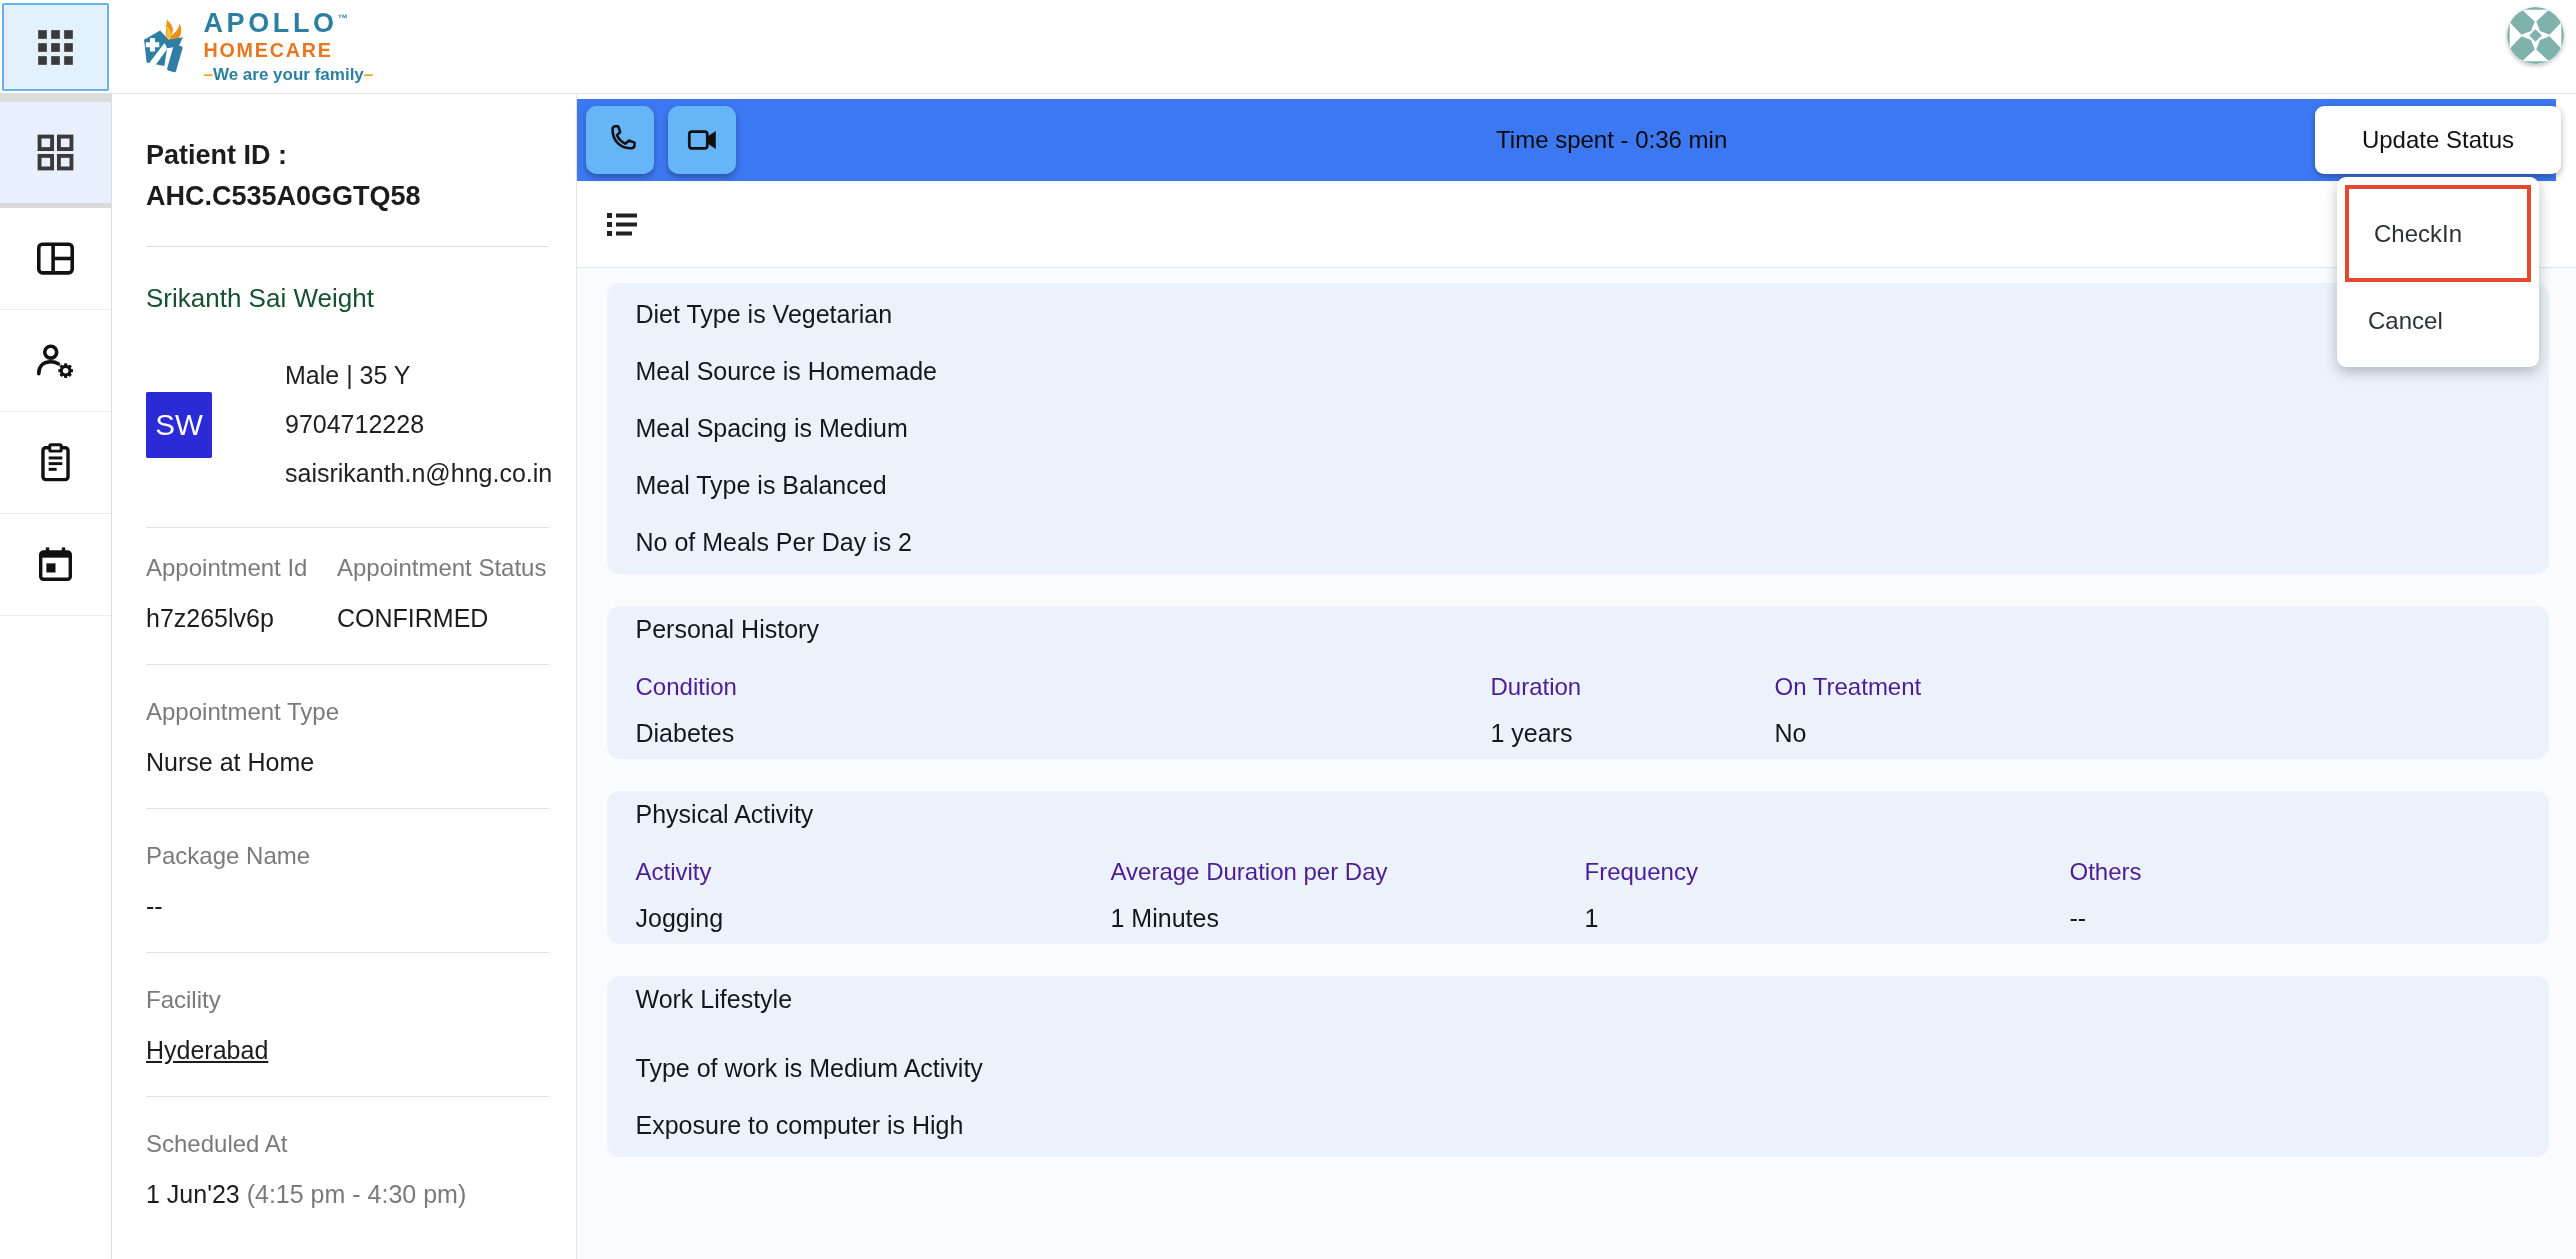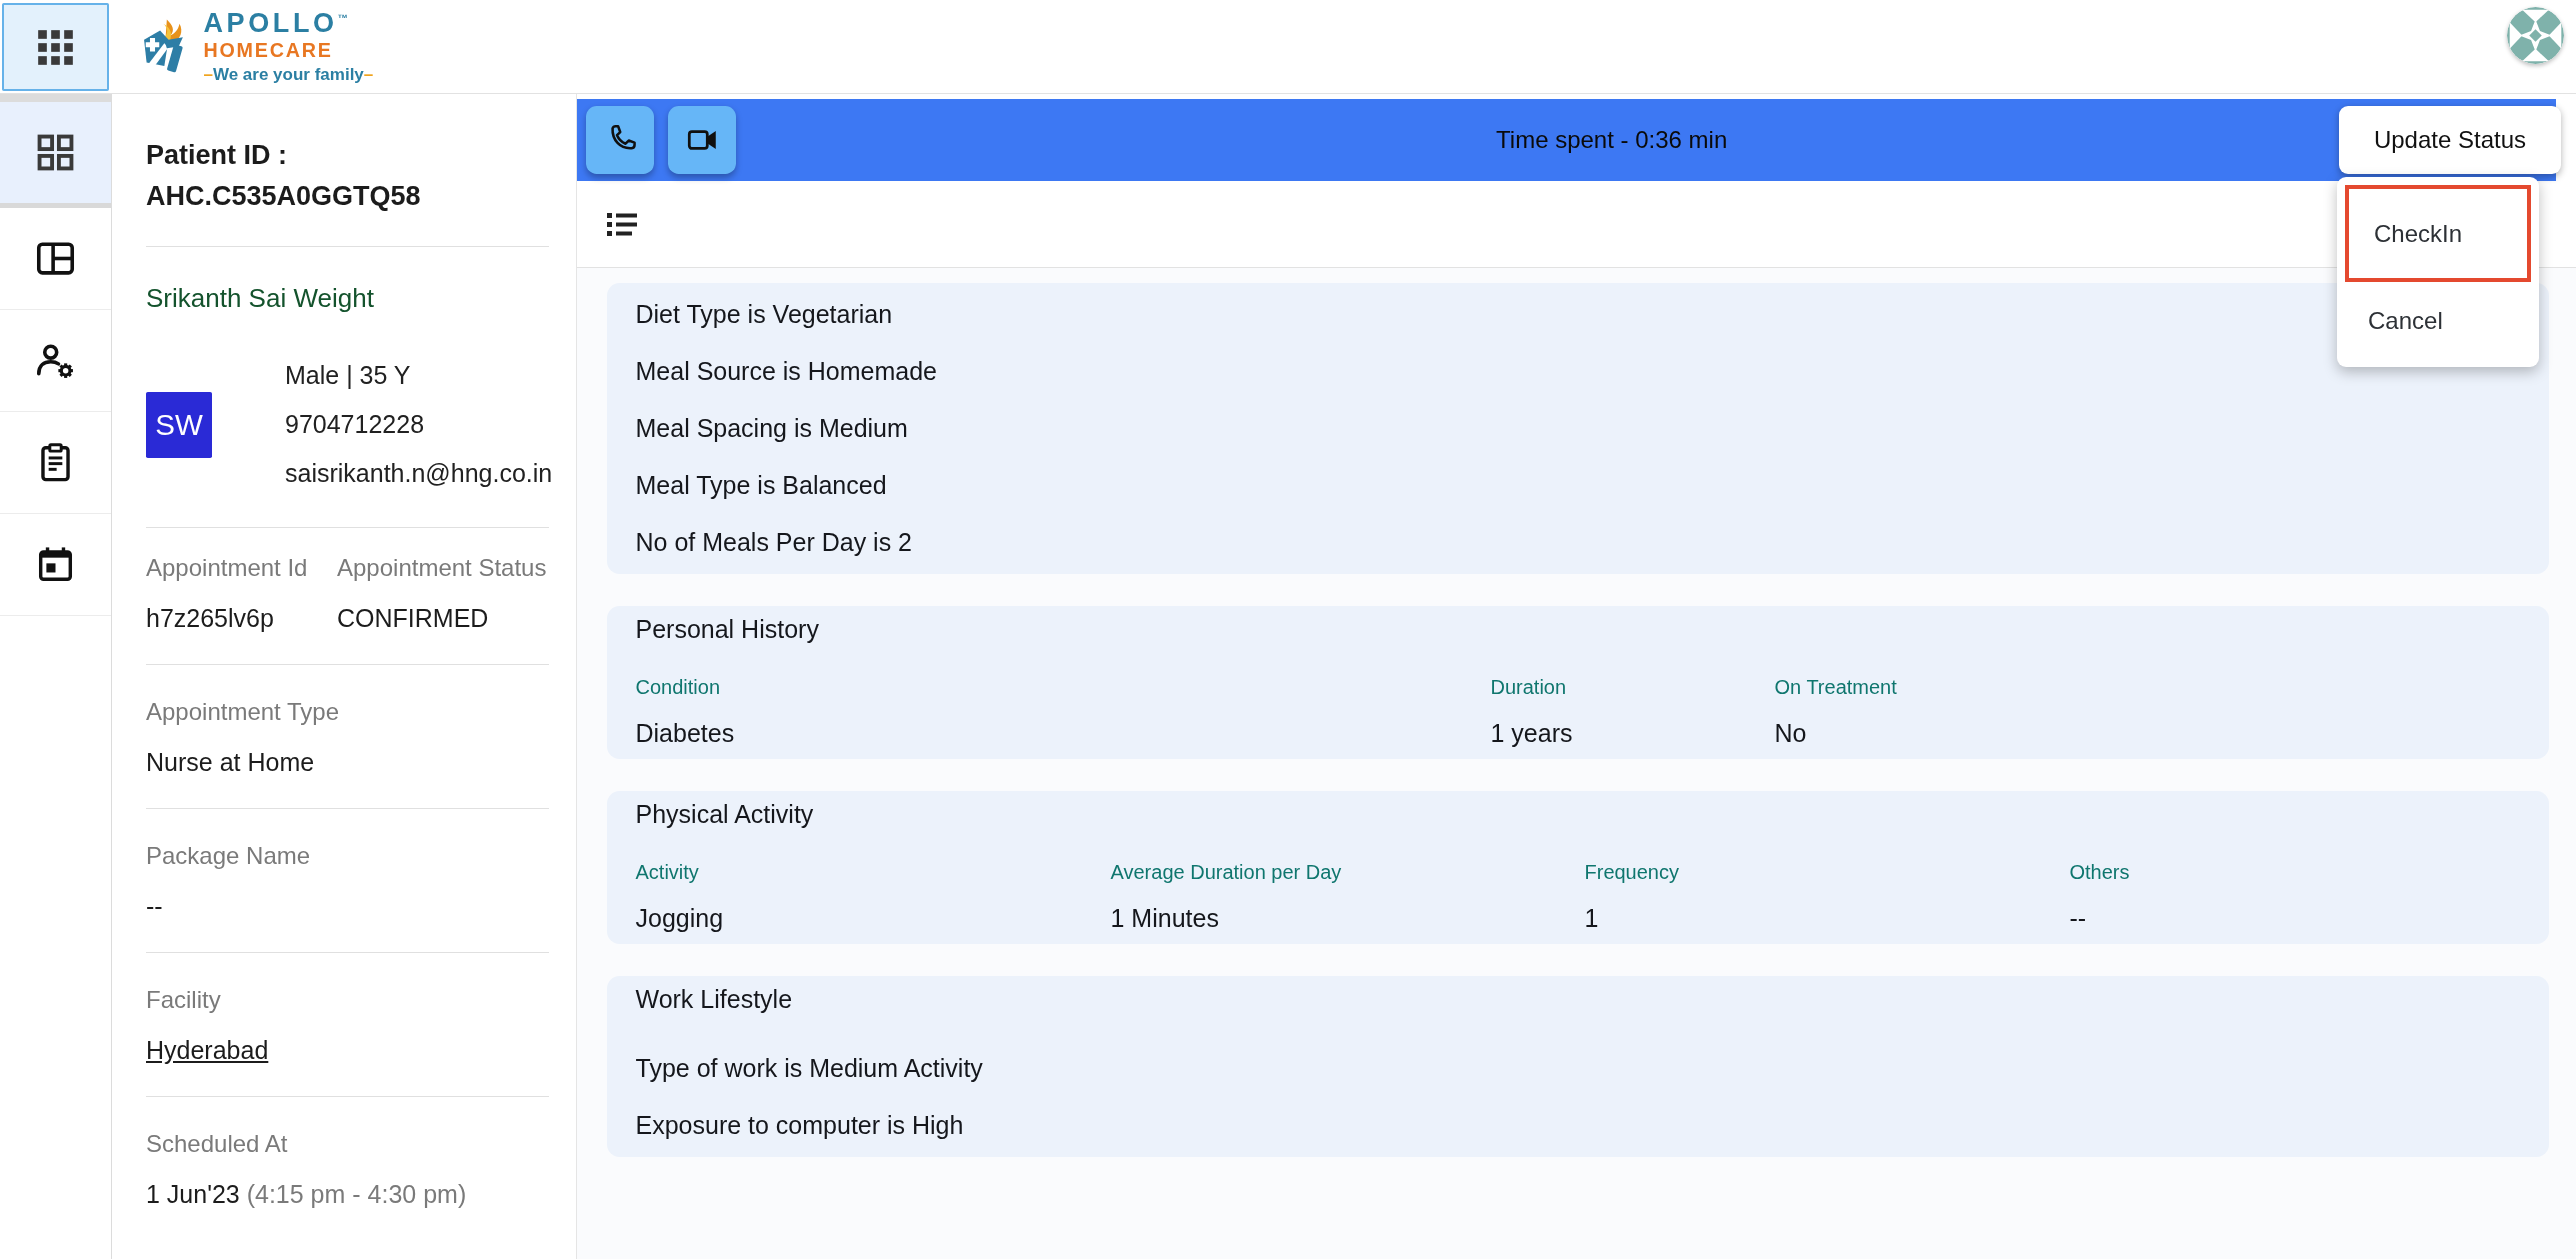--- a/index.html
+++ b/index.html
@@ -55,25 +55,25 @@
   .timespent{position:absolute;left:calc(50% + 45px);transform:translateX(-50%);font-size:24px;color:#0a0a0a;}
   .listrow{height:86px;background:#fff;border-bottom:0.9px solid #e2e2e2;display:flex;align-items:center;
            padding-left:27px;flex:none;}
   .listbtn{background:none;border:none;padding:0;cursor:pointer;display:flex;}
   .content{flex:1;background:#fafbfd;padding:14.3px 27px 0 29.5px;}
   .card{background:#ecf2fb;border-radius:12.5px;padding:3px 29px;margin-bottom:32px;}
   .card p{margin:0;font-size:25px;color:#15171c;line-height:57px;height:57px;}
   .card-title{font-size:25px;color:#15171c;line-height:41px;margin-bottom:19.7px;}
   .cols-ph{display:grid;grid-template-columns:855px 284px 1fr;}
   .cols-pa{display:grid;grid-template-columns:475px 474px 485px 1fr;}
-  .collabel{font-size:20px;color:#0f766e;line-height:36px;}
+  .collabel{font-size:24px;color:#4c1d95;line-height:36px;}
   .colvalue{font-size:25px;color:#15171c;line-height:45px;margin-top:5.4px;}
 
   
-  .update-btn{position:absolute;top:106px;right:15px;width:222px;height:68px;background:#fff;border:none;border-radius:9px;
+  .update-btn{position:absolute;top:106px;right:15px;width:246px;height:68px;background:#fff;border:none;border-radius:9px;
               font-size:24px;color:#111;display:flex;align-items:center;justify-content:center;
               box-shadow:0 2.7px 7.2px rgba(0,0,0,.3);cursor:pointer;z-index:20;font-family:inherit;}
   .menu{position:absolute;top:177px;right:37px;width:202px;box-sizing:border-box;background:#fff;border-radius:9px;
         box-shadow:0 4.5px 14.3px rgba(0,0,0,.25);padding:8px;z-index:20;}
   .menu-checkin{border:4.5px solid #e4492f;height:97px;box-sizing:border-box;display:flex;align-items:center;
                 padding-left:25px;font-size:24px;color:#2d3136;cursor:pointer;}
   .menu-cancel{height:77px;display:flex;align-items:center;padding-left:23px;font-size:24px;color:#2d3136;cursor:pointer;}
 
   svg{display:block;}
 </style>

